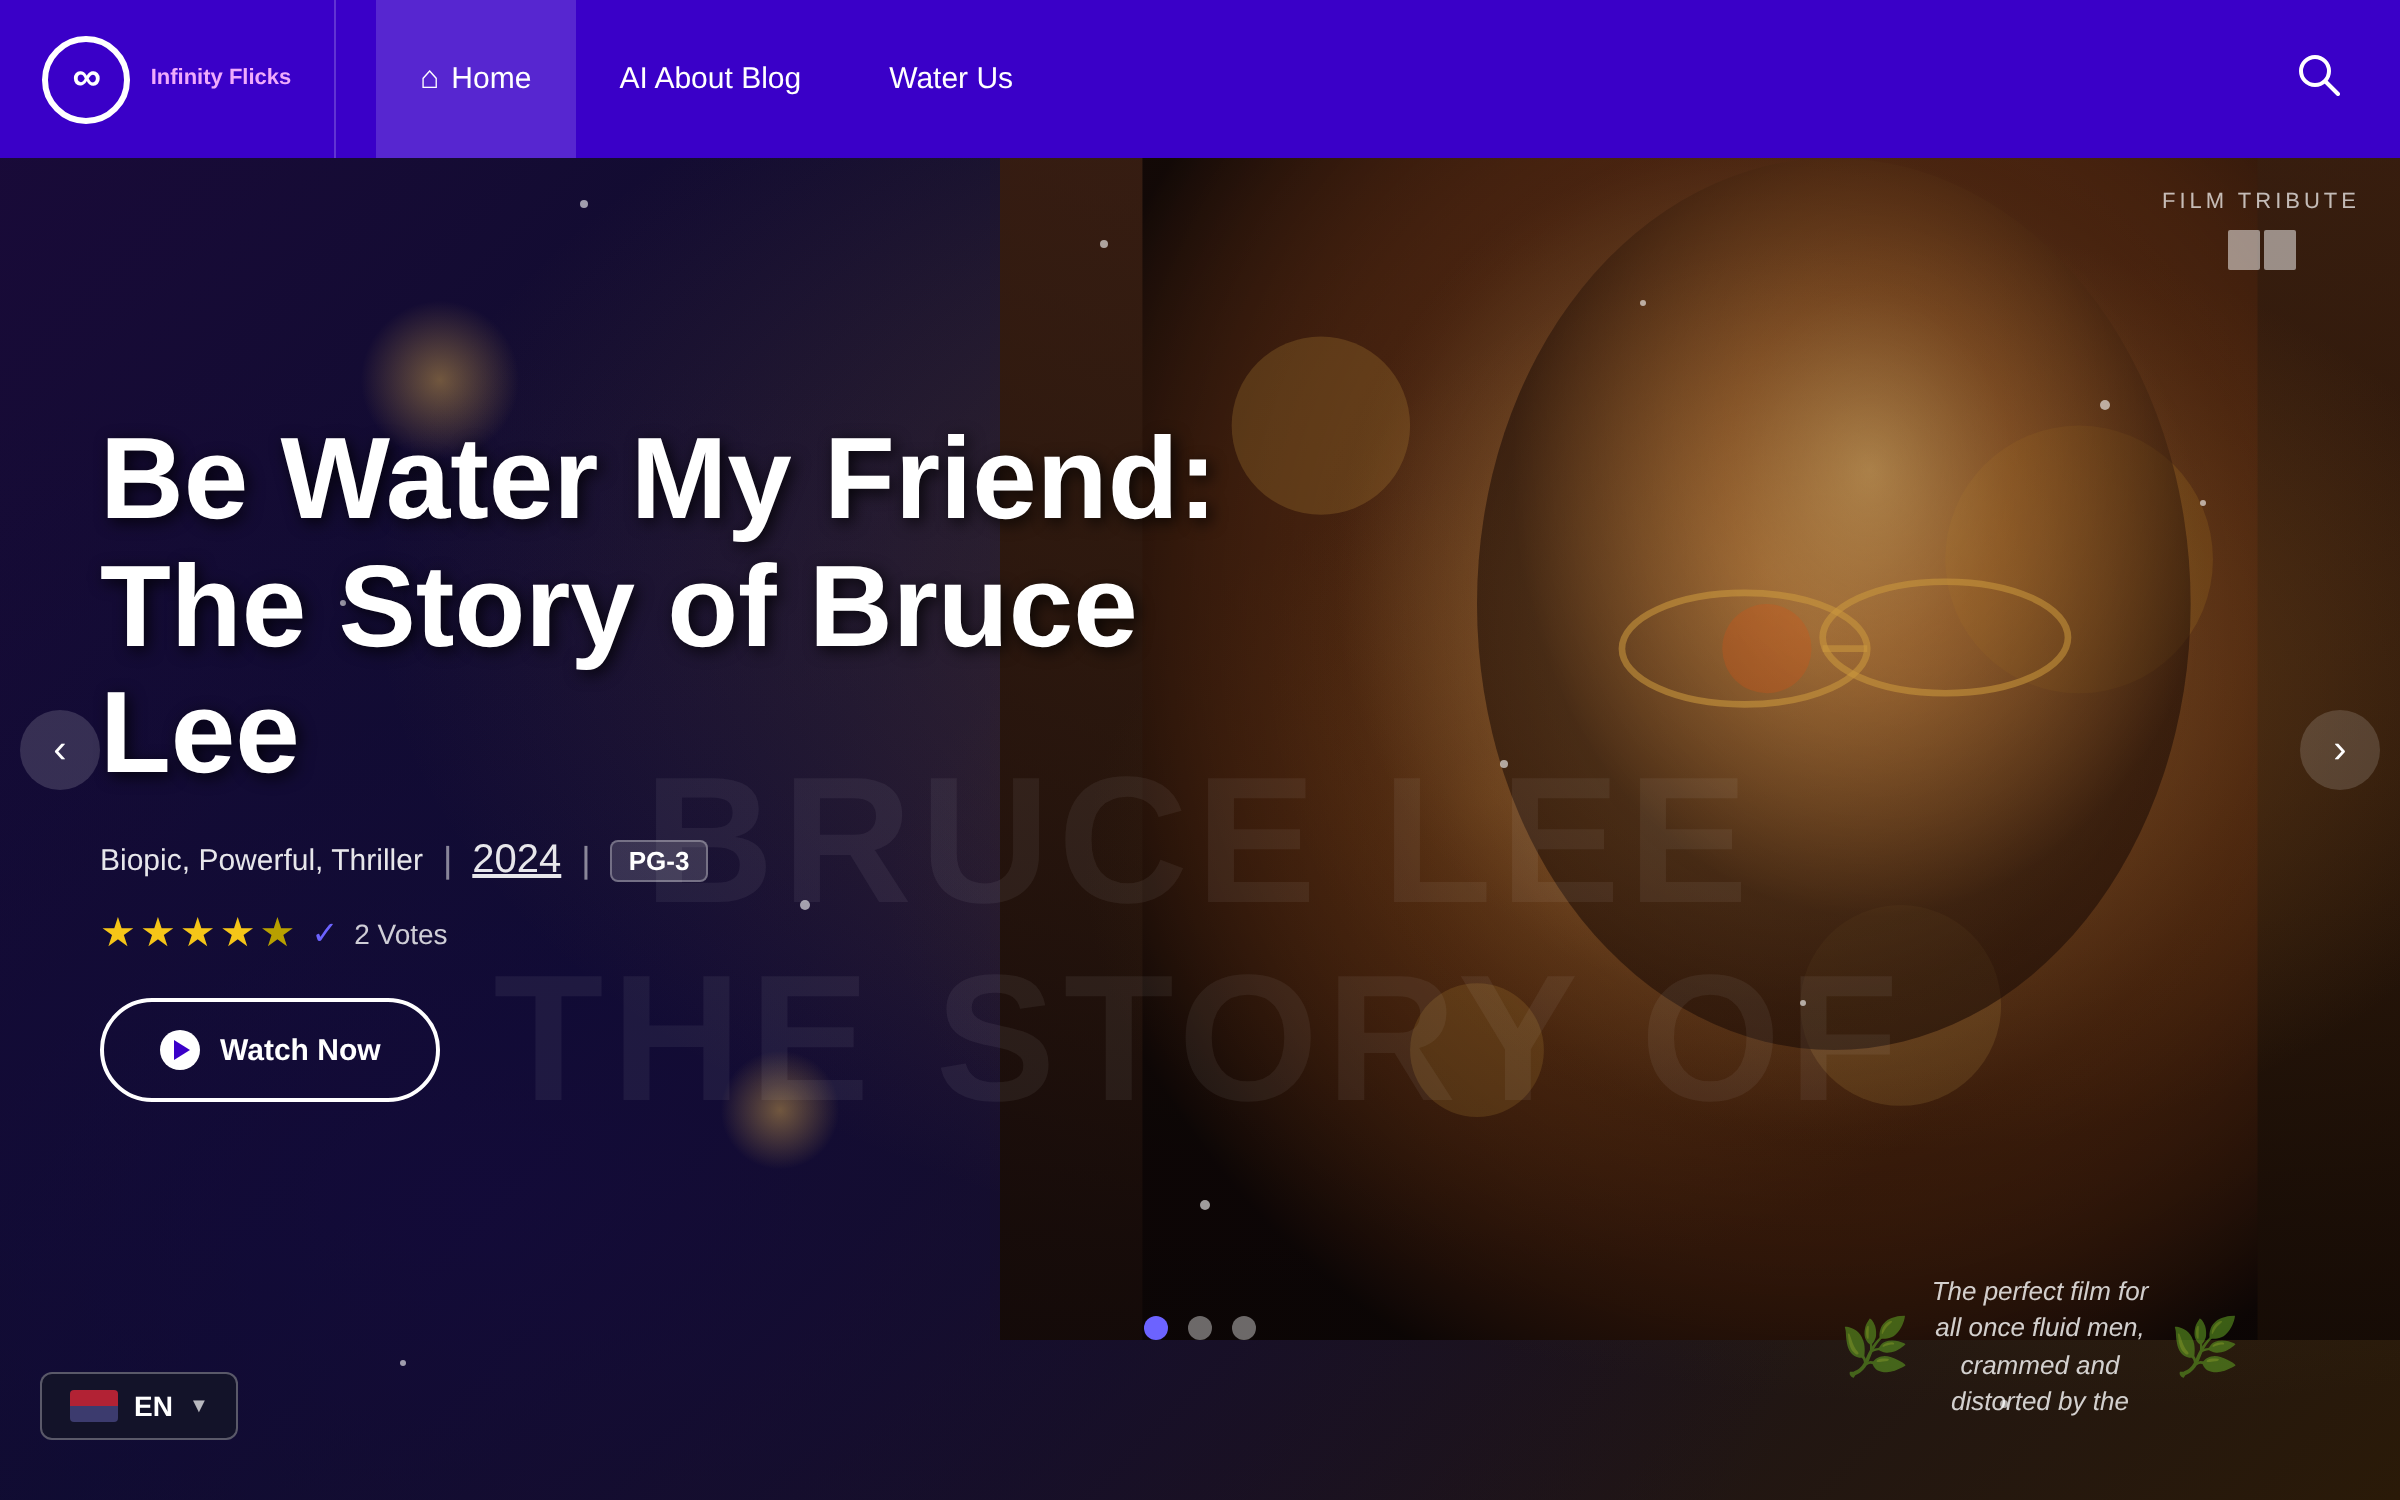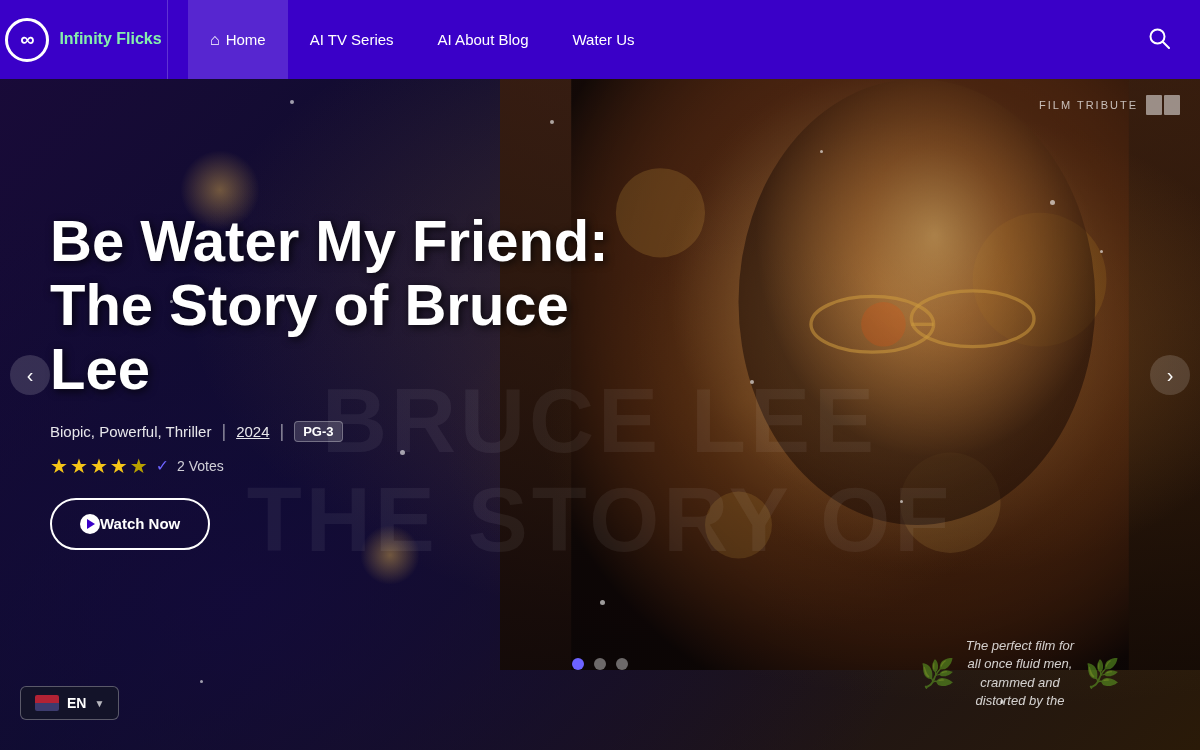--- a/index.html
+++ b/index.html
@@ -37,22 +37,22 @@
       justify-content: center;
       position: relative;
     }
     .logo-icon::before {
       content: '∞';
       color: white;
       font-size: 20px;
       font-weight: bold;
     }
     .logo-text {
-      color: #86efac;
-      font-size: 16px;
+      color: #f0abfc;
+      font-size: 11px;
       font-weight: 700;
       line-height: 1.3;
       text-align: center;
     }
     .nav-links {
       display: flex;
       align-items: center;
       gap: 0;
       flex: 1;
       padding-left: 20px;
@@ -174,21 +174,21 @@
     .hero-genres {
       color: rgba(255,255,255,0.9);
       font-size: 15px;
     }
     .meta-divider {
       color: rgba(255,255,255,0.5);
       font-size: 18px;
     }
     .hero-year {
       color: rgba(255,255,255,0.9);
-      font-size: 15px;
+      font-size: 20px;
       text-decoration: underline;
     }
     .rating-badge {
       background: rgba(255,255,255,0.15);
       border: 1px solid rgba(255,255,255,0.3);
       color: white;
       padding: 2px 8px;
       border-radius: 4px;
       font-size: 13px;
       font-weight: 600;
@@ -214,21 +214,21 @@
     .hero-desc {
       color: rgba(255,255,255,0.85);
       font-size: 15px;
       line-height: 1.7;
       margin-bottom: 30px;
       max-width: 560px;
     }
     .watch-btn {
       display: inline-flex;
       align-items: center;
-      gap: 0;
+      gap: 10px;
       background: transparent;
       border: 2px solid white;
       color: white;
       padding: 14px 28px;
       border-radius: 50px;
       font-size: 15px;
       font-weight: 600;
       cursor: pointer;
       width: fit-content;
       transition: background 0.2s;
@@ -300,20 +300,21 @@
       top: 95px;
       right: 20px;
       color: rgba(255,255,255,0.7);
       font-size: 11px;
       letter-spacing: 2px;
       text-transform: uppercase;
       display: flex;
       align-items: center;
       gap: 8px;
       z-index: 20;
+      flex-direction: column;
     }
     .film-strip {
       display: flex;
       gap: 2px;
     }
     .film-cell {
       width: 16px;
       height: 20px;
       background: rgba(255,255,255,0.5);
       border-radius: 1px;
@@ -382,23 +383,20 @@
 
 <nav class="navbar">
   <div class="nav-logo">
     <div class="logo-icon"></div>
     <span class="logo-text">Infinity Flicks</span>
   </div>
   <div class="nav-links">
     <a class="nav-link active">
       <span style="font-size:16px">⌂</span>
       <span>Home</span>
-    </a>
-    <a class="nav-link">
-      <span>AI TV Series</span>
     </a>
     <a class="nav-link">
       <span>AI About Blog</span>
     </a>
     <a class="nav-link">
       <span>Water Us</span>
     </a>
   </div>
   <div class="nav-search">
     <svg width="22" height="22" viewBox="0 0 22 22" fill="none">

